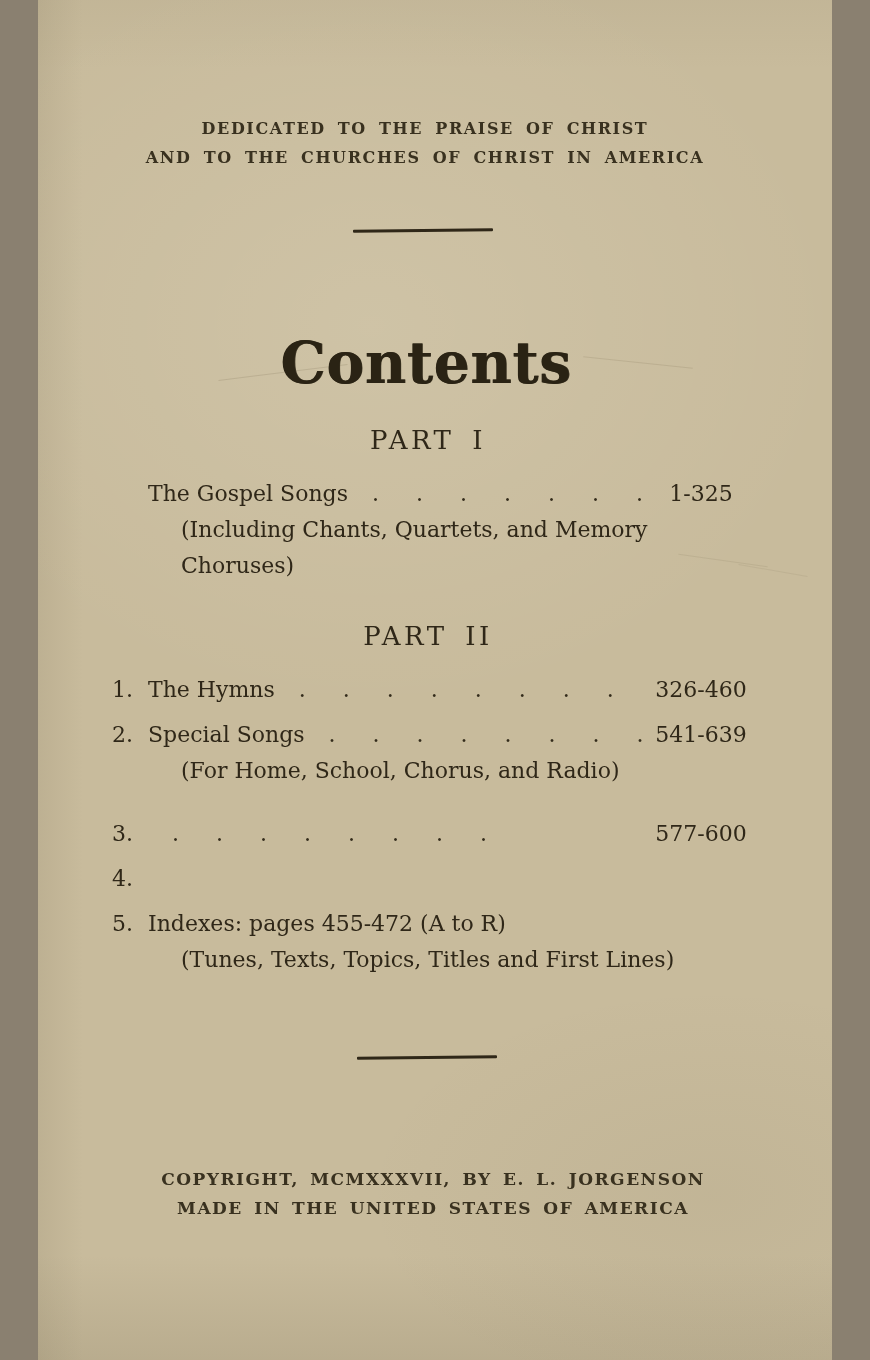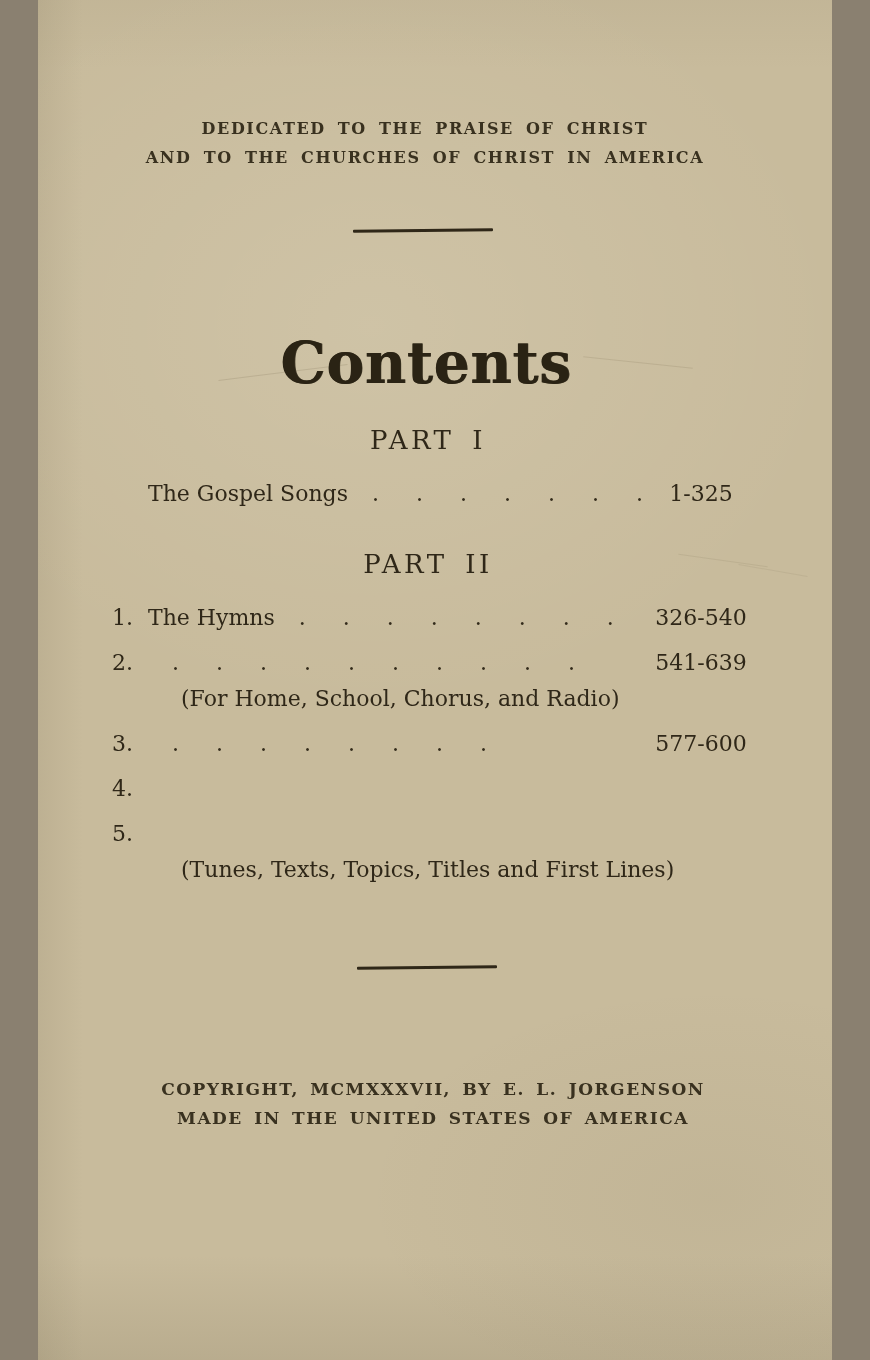--- a/index.html
+++ b/index.html
@@ -81,21 +81,21 @@
     word-spacing:30px;
     padding:0 10px 0 24px;
     color:#332b1b;
   }
   .toc-row .pages { flex:0 0 auto; min-width:102px; text-align:center; white-space:nowrap; }
   .toc-row.plain .dots { padding:0; }
   .toc-row.plain .pages { min-width:0; }
 
   .subnote { margin-top:0; }
   .toc.part-one .subnote { margin-left:33px; }
-  .toc.part-two .subnote { margin-left:69px; margin-bottom:9px; }
+  .toc.part-two .subnote { margin-left:69px; margin-bottom:27px; }
   .toc.part-two .subnote.last { margin-bottom:15px; }
 
   .colophon {
     margin-top:106px;
     text-align:center;
     position:relative; left:-2px;
     font-weight:700;
     font-size:17px;
     line-height:29px;
     letter-spacing:1.5px;
@@ -123,54 +123,57 @@
   <h1 class="book-title">Contents</h1>
 
   <div class="part-heading">PART I</div>
 
   <div class="toc part-one">
     <div class="toc-row">
       <span class="label">The Gospel Songs</span>
       <span class="dots">. . . . . . . . .</span>
       <span class="pages">1-325</span>
     </div>
+    <div class="subnote">(Including Chants, Quartets, and Memory Choruses)</div>
   </div>
 
   <div class="part-heading second">PART II</div>
 
   <div class="toc part-two">
 
     <div class="toc-row">
       <span class="num">1.</span>
       <span class="label">The Hymns</span>
       <span class="dots">. . . . . . . . . .</span>
-      <span class="pages">326-540</span>
+      <span class="pages">326-460</span>
     </div>
 
     <div class="toc-row">
       <span class="num">2.</span>
+      <span class="label">Special Songs</span>
       <span class="dots">. . . . . . . . . .</span>
       <span class="pages">541-639</span>
     </div>
     <div class="subnote">(For Home, School, Chorus, and Radio)</div>
 
     <div class="toc-row">
       <span class="num">3.</span>
       <span class="dots">. . . . . . . .</span>
       <span class="pages">577-600</span>
     </div>
 
     <div class="toc-row plain">
       <span class="num">4.</span>
       <span class="dots"></span>
       <span class="pages"></span>
     </div>
 
     <div class="toc-row plain">
       <span class="num">5.</span>
+      <span class="label">Indexes: pages 455-472 (A to R)</span>
       <span class="dots"></span>
       <span class="pages"></span>
     </div>
     <div class="subnote last">(Tunes, Texts, Topics, Titles and First Lines)</div>
 
   </div>
 
   <div class="rule bottom"></div>
 
   <div class="colophon">

